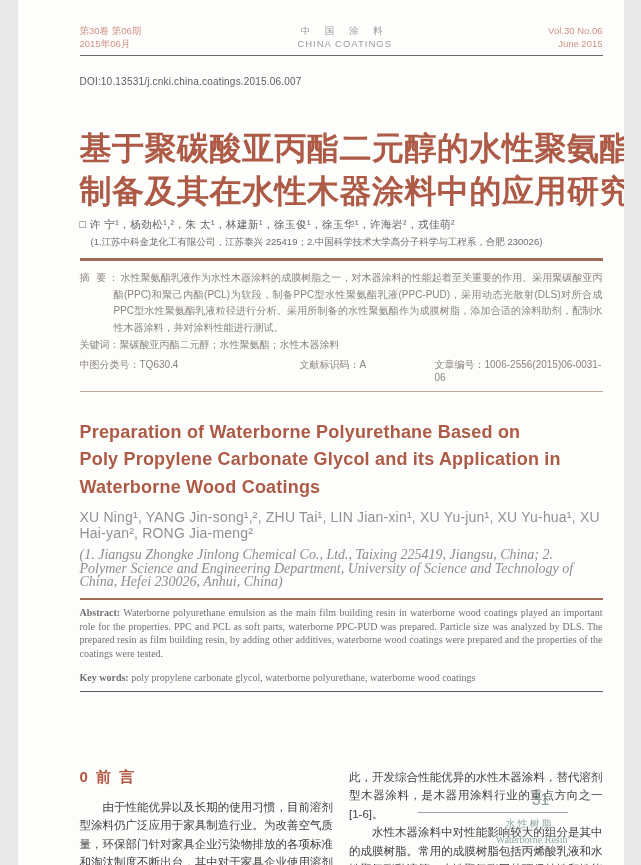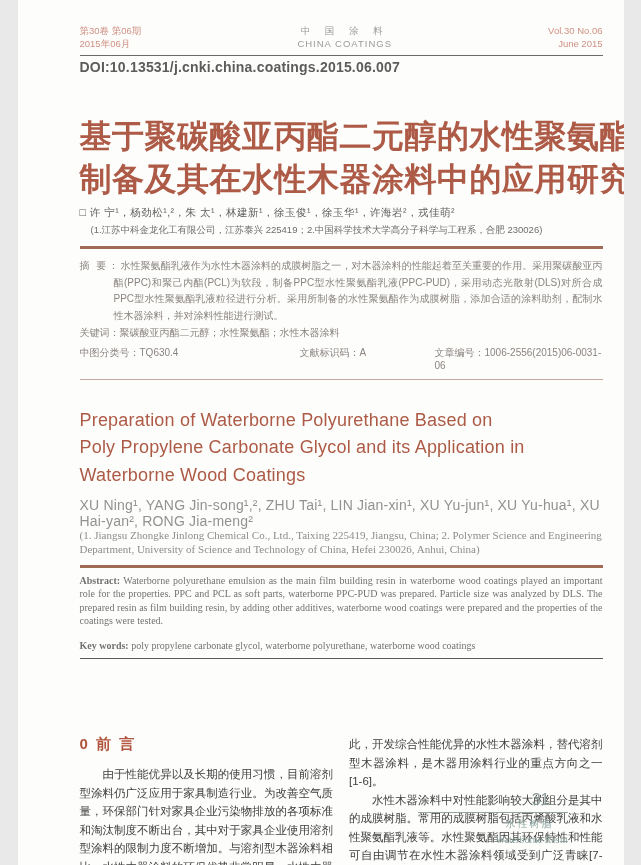--- a/index.html
+++ b/index.html
@@ -15,21 +15,21 @@
   .content { position:absolute; left:62px; top:0; width:523px; }
 
   
   .masthead { margin-top:25px; display:flex; justify-content:space-between; font-size:9.5px; line-height:12.5px; }
   .mast-left, .mast-right { color:#cf9184; }
   .mast-right { text-align:right; }
   .mast-center { color:#9a9a9a; text-align:center; }
   .mast-center .cn { letter-spacing:6px; }
   .mast-center .en { letter-spacing:1px; }
   .mast-rule { border:none; border-top:1px solid #6b6b6b; margin-top:5px; }
-  .doi { margin-top:3px; font-size:14px; color:#5c5c5c; letter-spacing:0.2px;font-weight:bold; }
+  .doi { margin-top:20px; font-size:10px; color:#5c5c5c; letter-spacing:0.2px; }
 
   
   .title-cn { margin-top:40px; color:#ad5a46; font-weight:bold; font-size:32px; line-height:43px; letter-spacing:0.5px; white-space:nowrap; }
   .authors-cn { margin-top:5px; font-size:10.5px; color:#5f5f5f; letter-spacing:0.5px; }
   .affil-cn { margin-top:4px; font-size:9.5px; color:#6e6e6e; padding-left:11px; }
 
   .rule-thick { border:none; height:3px; background:#a16a56; margin-top:9px; }
   .rule-thin-warm { border:none; border-top:1px solid #c4a79b; }
   .rule-dark { border:none; border-top:1.5px solid #5a5a5a; }
 
@@ -37,23 +37,23 @@
   .abs-cn { margin-top:9px; font-size:10px; line-height:16.5px; color:#8a8480; text-align:justify; padding-left:34px; text-indent:-34px; }
   .abs-cn .lbl { letter-spacing:2px; }
   .kw-cn { margin-top:1px; font-size:10px; line-height:16.5px; color:#8a8480; }
   .meta-row { margin-top:4px; display:flex; font-size:10px; color:#8a8480; }
   .meta-row .m1 { width:220px; }
   .meta-row .m2 { width:135px; }
   .meta-row .m3 { flex:1; }
   .abs-block-rule { margin-top:8px; }
 
   
-  .title-en { margin-top:27px; color:#ad5a46; font-weight:normal; font-size:18px; line-height:27.5px; white-space:nowrap; letter-spacing:0.2px; }
+  .title-en { margin-top:27px; color:#ad5a46; font-weight:bold; font-size:18px; line-height:27.5px; white-space:nowrap; letter-spacing:0.2px; }
   .authors-en { margin-top:8px; font-size:14px; color:#929292; letter-spacing:0.2px; }
-  .affil-en { font-size:11px; line-height:13.5px; color:#8d8d8d; font-family:"Liberation Serif", serif; }
+  .affil-en { margin-top:7px; font-size:14px; line-height:13.5px; color:#8d8d8d; font-style:italic; font-family:"Liberation Serif", serif; }
   .rule-thick2 { border:none; height:2.5px; background:#a16a56; margin-top:9px; }
 
   
   .abs-en { margin-top:6px; font-size:10px; line-height:13.5px; color:#727272; text-align:justify; font-family:"Liberation Serif", serif; }
   .abs-en b, .kw-en b { font-weight:bold; }
   .kw-en { margin-top:11px; font-size:10px; line-height:13.5px; color:#727272; font-family:"Liberation Serif", serif; }
   .rule-after-kw { margin-top:6px; }
 
   
   .body-cols { margin-top:76px; display:flex; gap:16px; }

